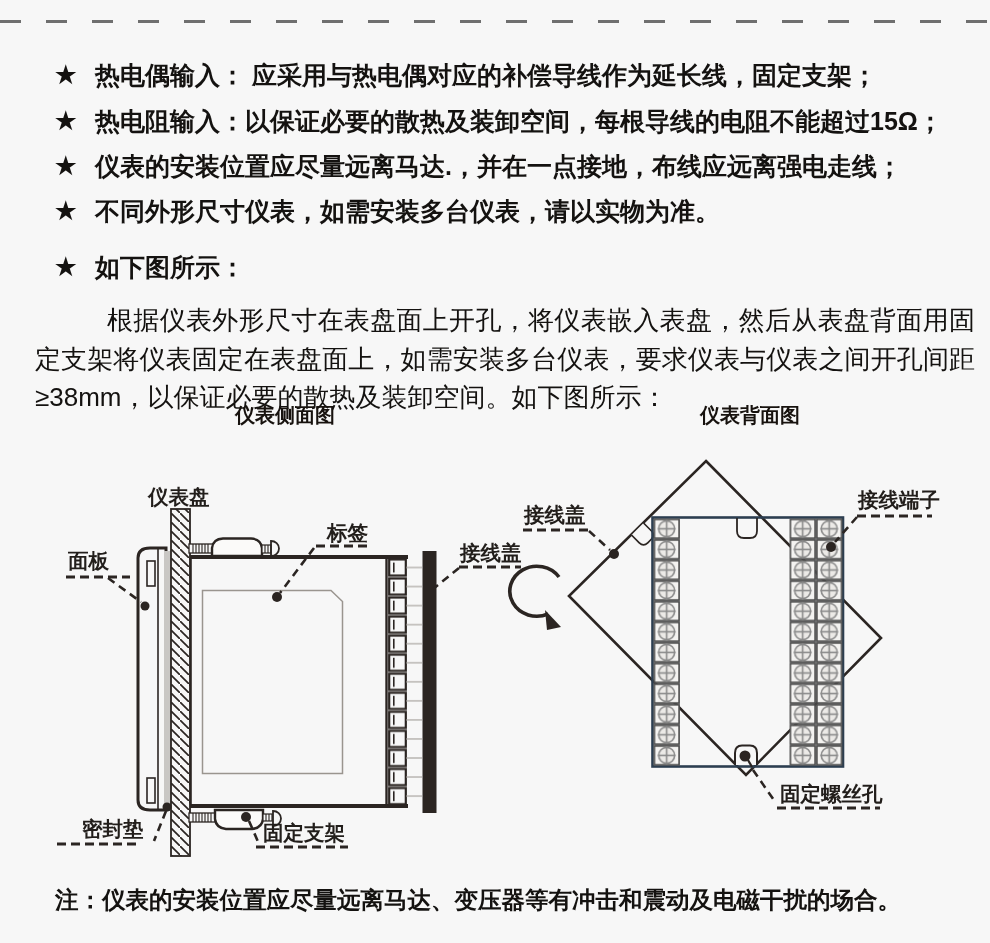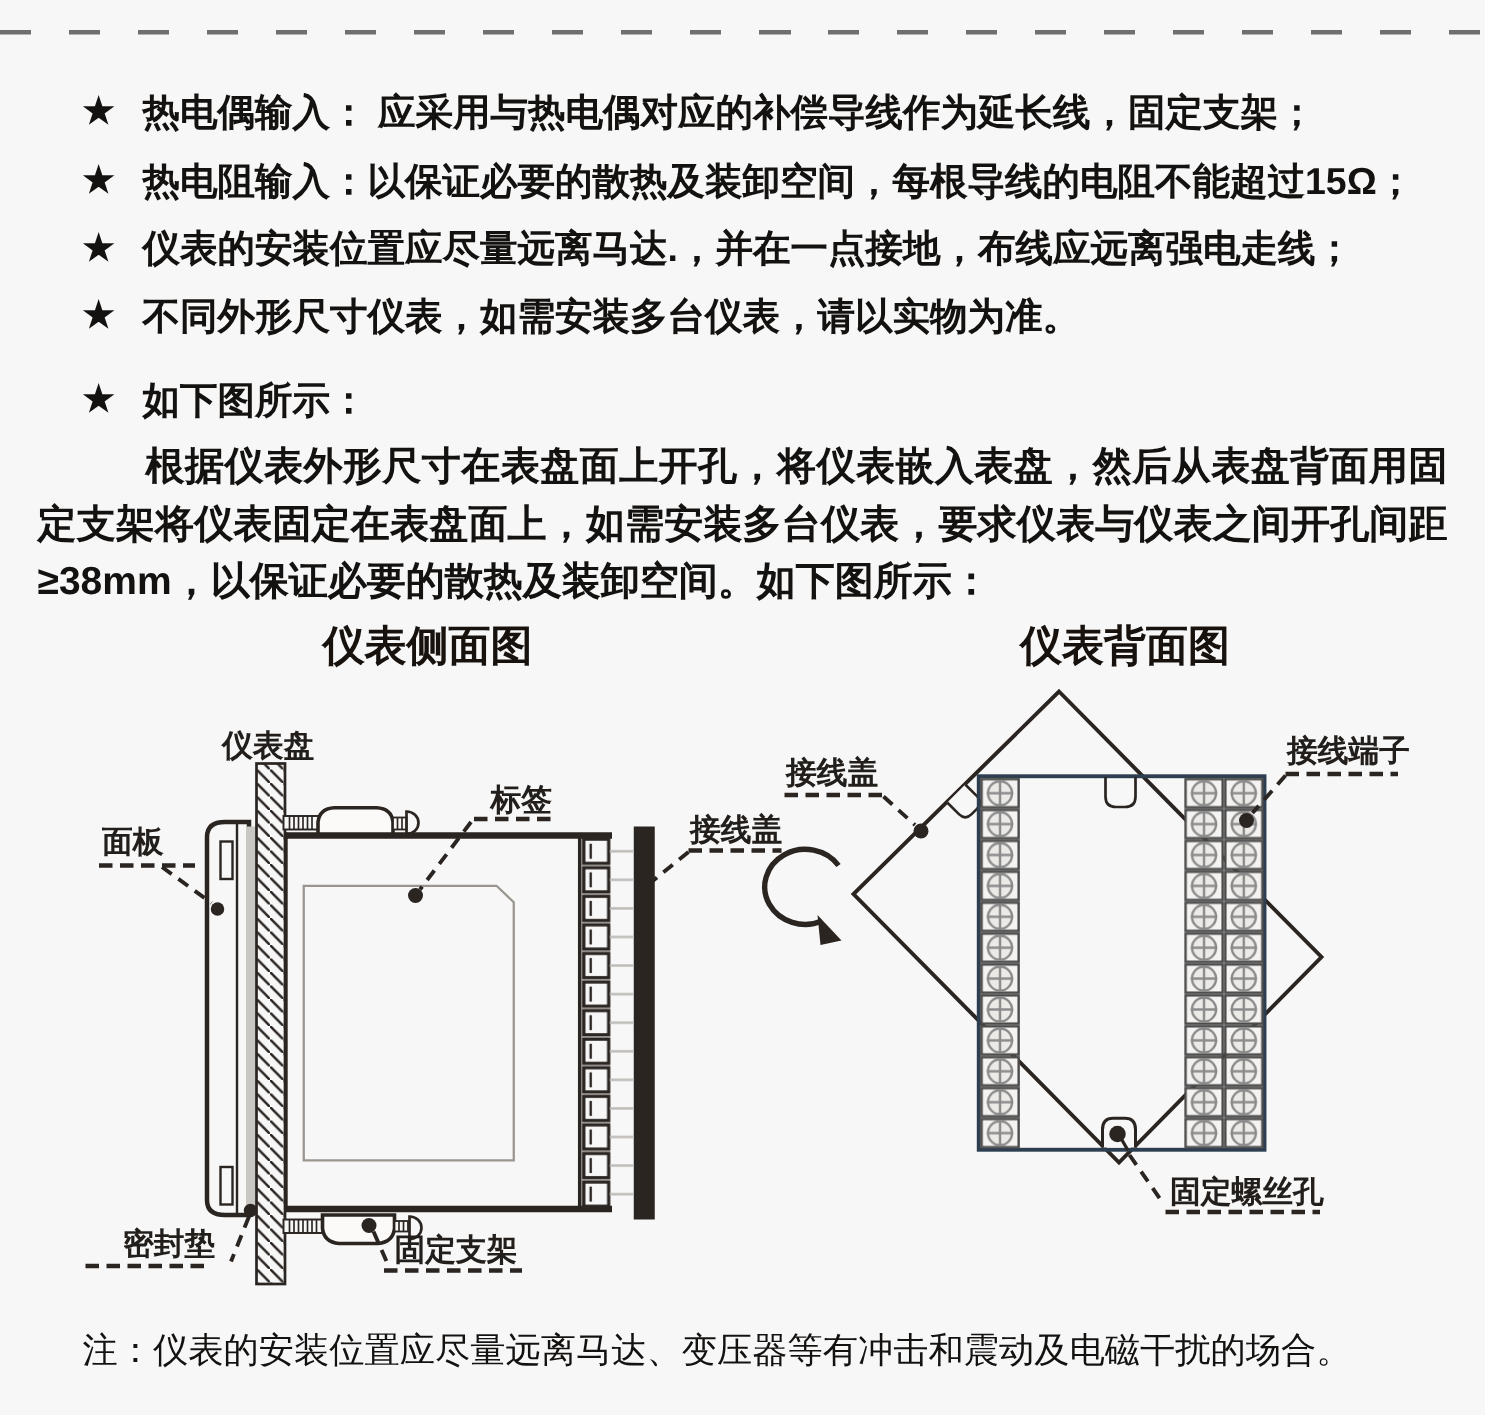--- a/index.html
+++ b/index.html
@@ -5,30 +5,30 @@
   html,body{margin:0;padding:0;}
   body{width:990px;height:943px;background:#f7f7f7;overflow:hidden;
        font-family:"Liberation Sans",sans-serif;color:#161310;}
   .page{position:relative;width:990px;height:943px;background:#f7f7f7;}
   .top-rule{position:absolute;left:0;top:20px;width:990px;height:3px;
     background:repeating-linear-gradient(90deg,#6f6f6f 0 21px,rgba(0,0,0,0) 21px 46px);}
   .bullet{position:absolute;left:55px;right:28px;display:flex;align-items:flex-start;
     font-weight:700;font-size:25px;line-height:30px;color:#141210;}
   .star{width:40px;flex:0 0 40px;font-size:24px;}
   .btext{flex:1;}
-  .para{position:absolute;left:25px;top:291px;width:940px;margin:0;
-    font-weight:700;font-size:26px;line-height:38.5px;color:#141210;
+  .para{position:absolute;left:25px;top:291px;width:940px;margin:10px;
+    font-weight:400;font-size:26px;line-height:38.5px;color:#141210;
     text-indent:72px;text-align:justify;}
-  .caption{position:absolute;top:412px;width:280px;text-align:center;
-    font-family:"Liberation Serif",serif;font-weight:700;font-size:28px;color:#17120e;}
+  .caption{position:absolute;top:402px;width:280px;text-align:center;
+    font-family:"Liberation Serif",serif;font-weight:700;font-size:20px;color:#17120e;}
   .cap-left{left:145px;}
   .cap-right{left:610px;}
   .diagram-svg{position:absolute;left:0;top:455px;}
   .note{position:absolute;left:55px;top:884px;width:920px;
-    font-weight:400;font-size:23.5px;color:#141210;}
+    font-weight:700;font-size:23.5px;color:#141210;}
   .lbl{font-family:"Liberation Sans",sans-serif;font-weight:700;font-size:20.5px;fill:#221e1b;}
   .ln{stroke:#2b2522;fill:none;}
   .dash{stroke:#2b2522;stroke-width:2.6;fill:none;stroke-dasharray:8 5.5;}
   .under{stroke:#2b2522;stroke-width:3;fill:none;stroke-dasharray:9 5;}
 </style>
 </head>
 <body>
 
 <div class="page">
 

